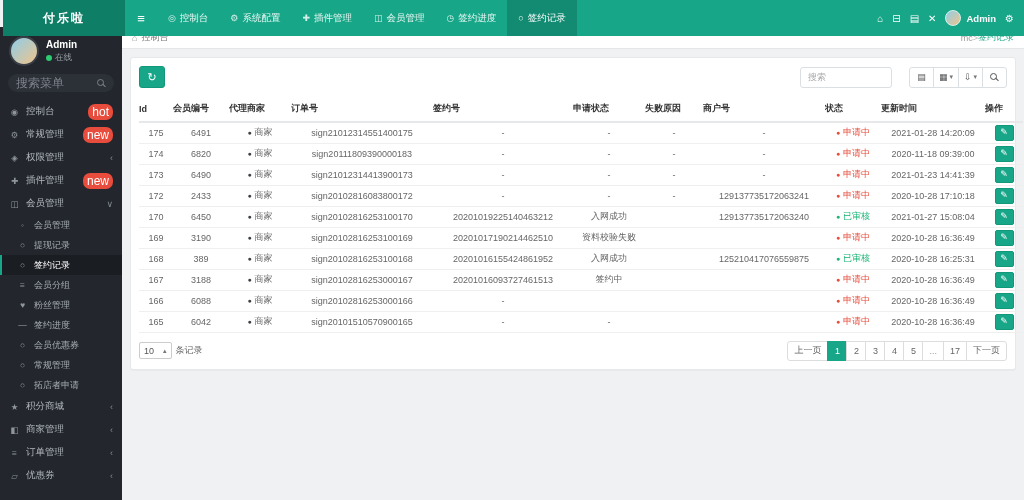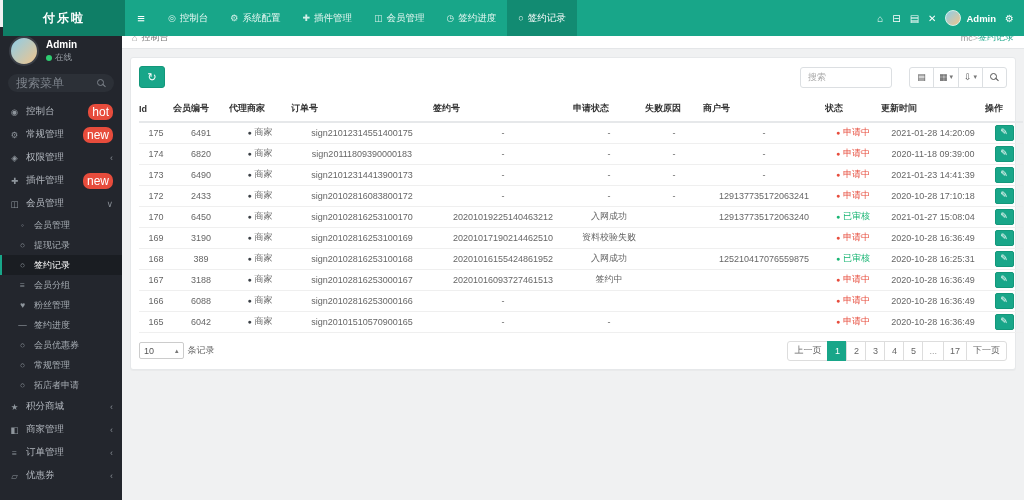--- a/index.html
+++ b/index.html
@@ -75,21 +75,21 @@
 td{height:21px;border-bottom:1px solid #efefef;color:#666;text-align:center;white-space:nowrap;overflow:hidden}
 td .dot{font-size:7px;margin-right:3px;color:#3a3f45}
 td.status.pending{color:#e74c3c}
 td.status.pending .dot{color:#e74c3c}
 td.status.approved{color:#18b573}
 td.status.approved .dot{color:#18b573}
 .btn-edit{width:19px;height:16px;background:#18a689;border:1px solid #13977a;border-radius:2px;color:#fff;font-size:9px;line-height:1;display:inline-flex;align-items:center;justify-content:center;cursor:pointer}
 
 .table-footer{display:flex;align-items:center;margin-top:8px;font-size:9px;color:#666}
 .summary{display:flex;align-items:center;gap:4px}
-.page-size{display:inline-flex;align-items:center;gap:21px;border:1px solid #ccc;border-radius:2px;height:17px;padding:0 4px;color:#555;cursor:pointer}
+.page-size{display:inline-flex;align-items:center;gap:9px;border:1px solid #ccc;border-radius:2px;height:17px;padding:0 4px;color:#555;cursor:pointer}
 .ps-caret{font-size:7px;color:#777}
 .pagination{margin-left:auto;display:flex}
 .page-btn{height:20px;min-width:20px;display:flex;align-items:center;justify-content:center;border:1px solid #ddd;background:#fff;color:#666;padding:0 6px;cursor:pointer}
 .page-btn + .page-btn{margin-left:-1px}
 .page-btn:first-child{border-radius:3px 0 0 3px}
 .page-btn:last-child{border-radius:0 3px 3px 0}
 .page-btn.active{background:#18a689;border-color:#18a689;color:#fff}
 .page-btn.ellipsis{cursor:default;color:#999}
 </style>
 </head>

